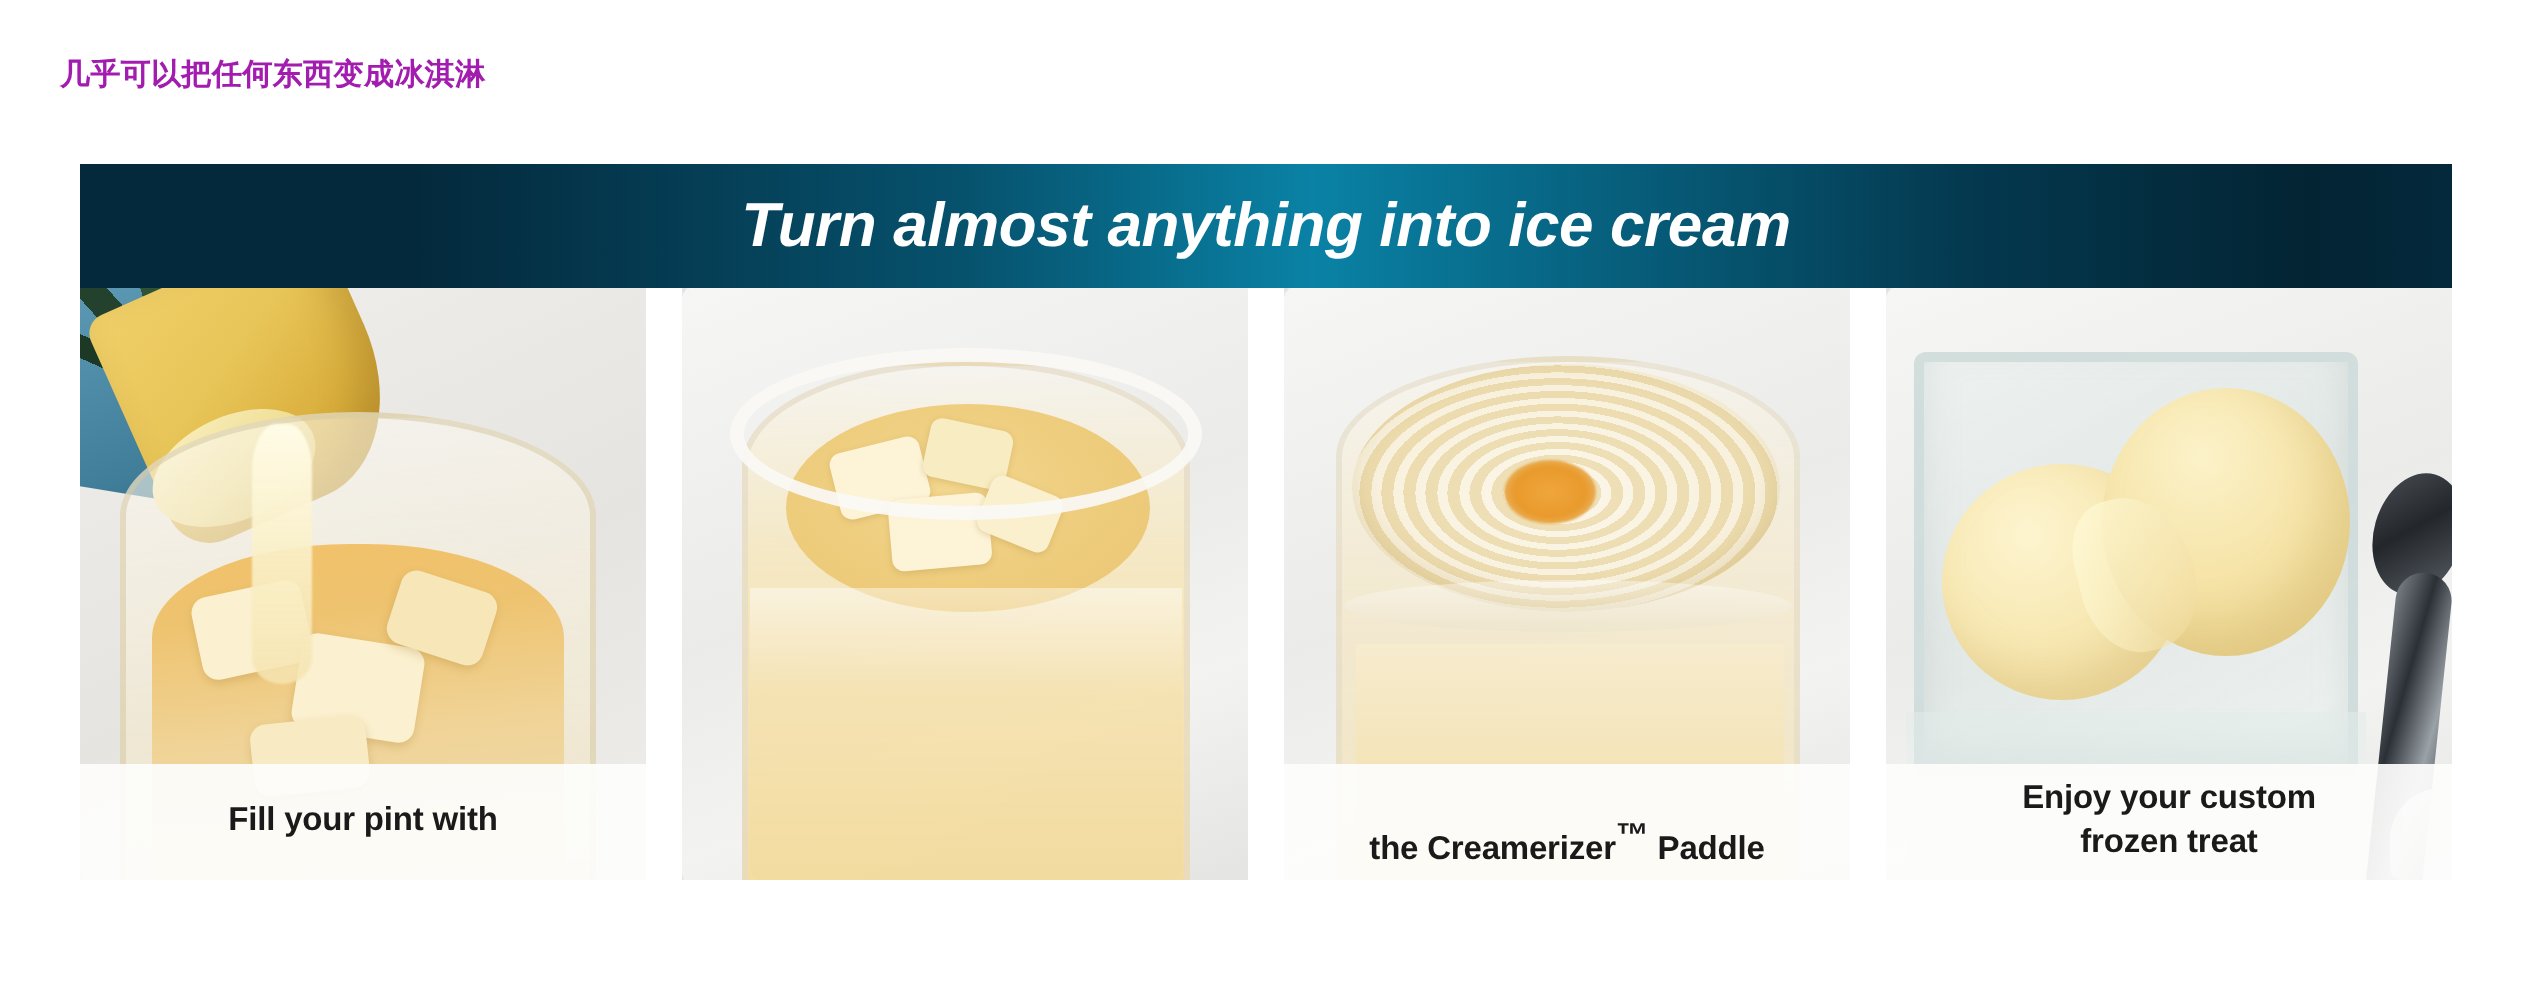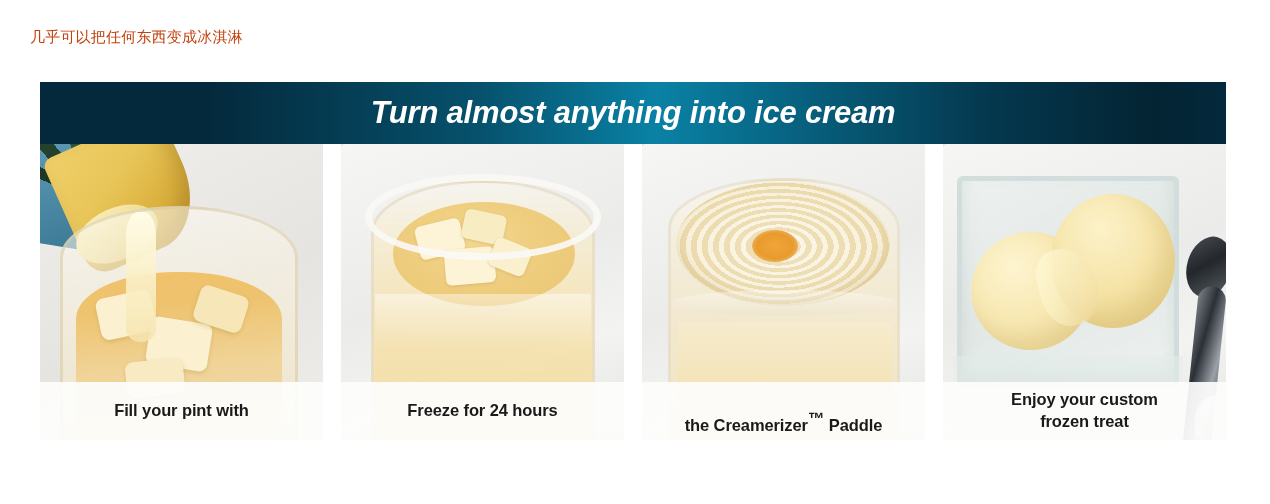--- a/index.html
+++ b/index.html
@@ -10,22 +10,22 @@
     background: #ffffff;
     font-family: "Liberation Sans", sans-serif;
     overflow: hidden;
   }
 
   .page-heading {
     position: absolute;
     left: 30px;
     top: 28px;
     font-size: 15px;
-    font-weight: normal;
-    color: #c2410c;
+    font-weight: bold;
+    color: #a21caf;
     letter-spacing: 0.2px;
     white-space: nowrap;
   }
 
   .promo-module {
     position: absolute;
     left: 40px;
     top: 82px;
     width: 1186px;
     height: 358px;
@@ -304,23 +304,20 @@
     <div class="panel">
       <div class="marble"></div>
       <div class="p2-cup"></div>
       <div class="p2-fill"></div>
       <div class="p2-chunk p2-k1"></div>
       <div class="p2-chunk p2-k2"></div>
       <div class="p2-chunk p2-k3"></div>
       <div class="p2-chunk p2-k4"></div>
       <div class="p2-rim"></div>
       <div class="p2-frost"></div>
-      <div class="panel-caption">
-        <span>Freeze for 24 hours</span>
-      </div>
     </div>
 
     <div class="panel">
       <div class="marble"></div>
       <div class="p3-cup"></div>
       <div class="p3-swirl"></div>
       <div class="p3-core"></div>
       <div class="p3-lidline"></div>
       <div class="p3-body"></div>
       <div class="panel-caption">

